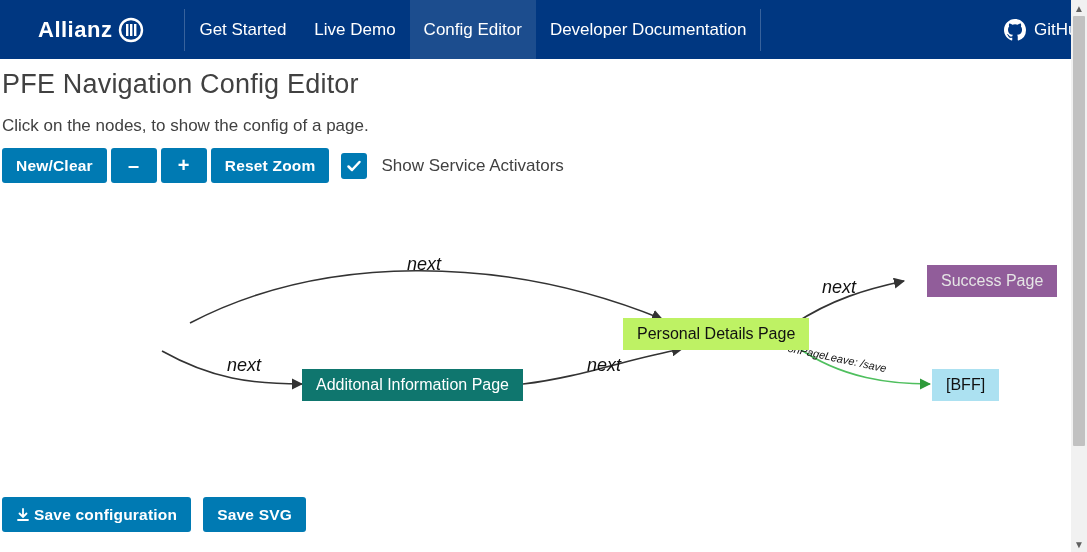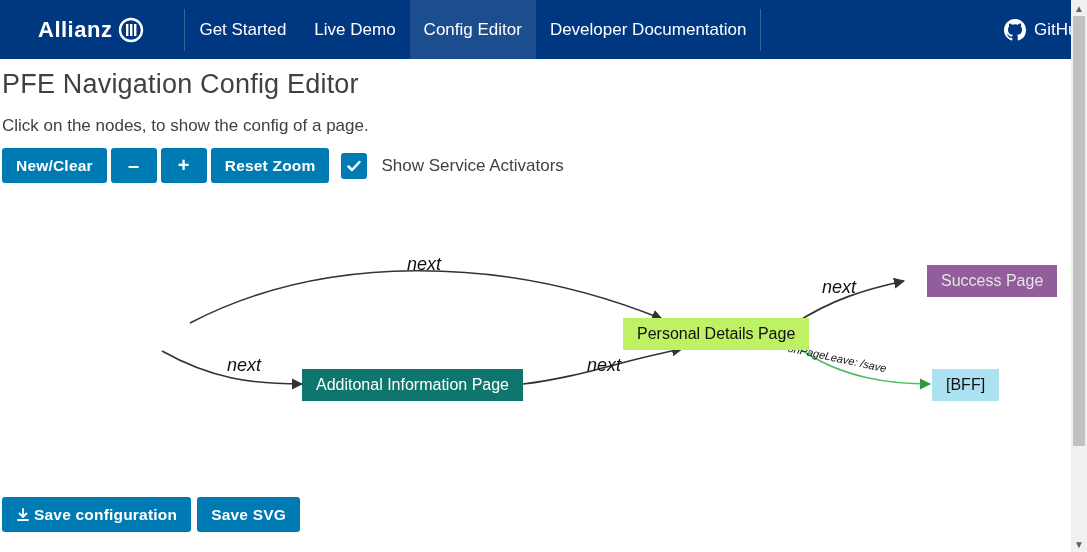--- a/index.html
+++ b/index.html
@@ -142,21 +142,21 @@
     font-style: italic;
     color: #111;
   }
 
   
   .bottom-bar {
     position: absolute;
     left: 2px;
     bottom: 20px;
     display: flex;
-    gap: 6px;
+    gap: 12px;
   }
 
   
   .scroll-track {
     position: absolute;
     right: 0; top: 0;
     width: 16px;
     height: 100%;
     background: #f1f1f1;
   }

